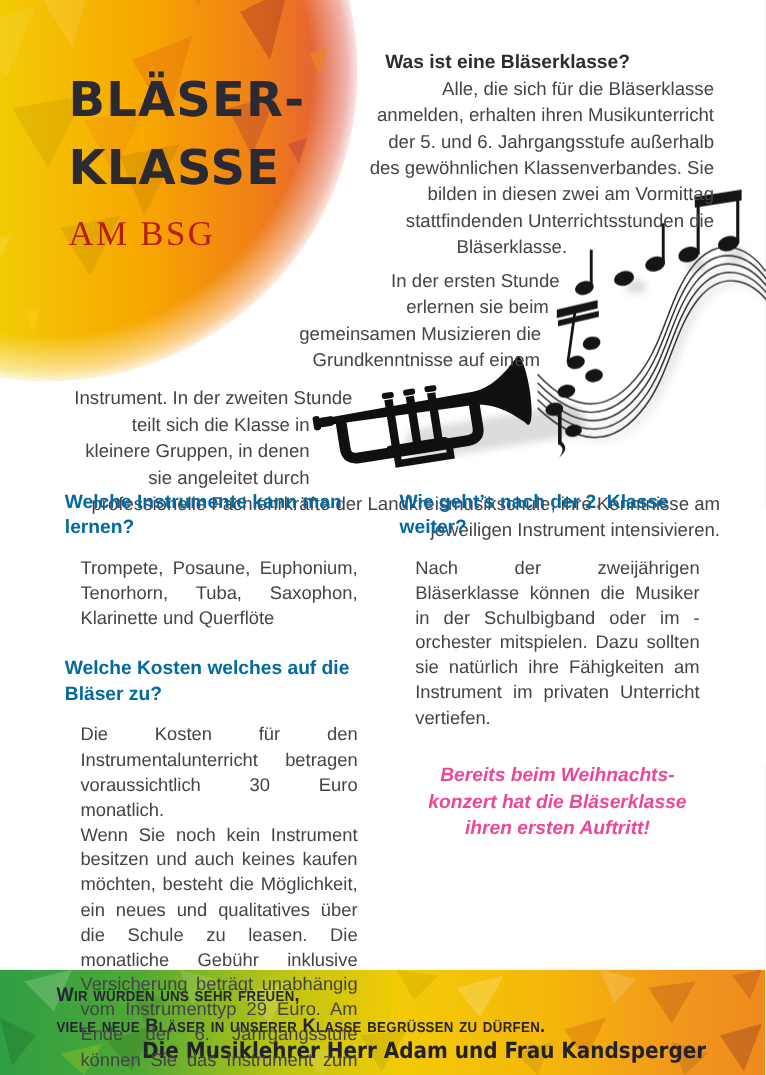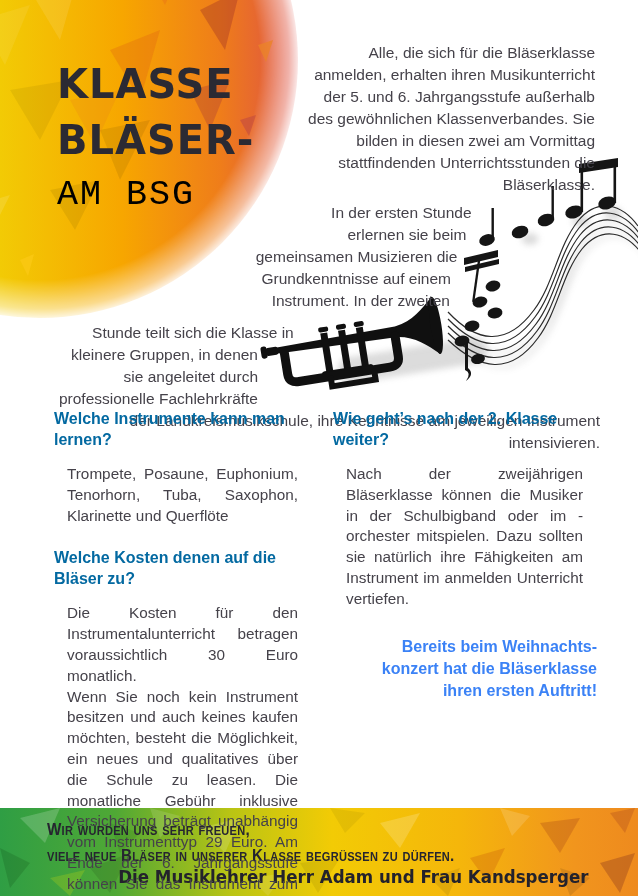--- a/index.html
+++ b/index.html
@@ -11,22 +11,22 @@
   }
   
   .blob-art{position:absolute; left:-230px; top:-210px; width:540px; height:560px; pointer-events:none;}
   
   .title-block{position:absolute; left:57px; top:56px; z-index:3;}
   .title-line{
     font-family:"DejaVu Sans", sans-serif; font-weight:bold;
     font-size:40px; line-height:56px; color:#2b2a33; letter-spacing:1px;
   }
   .title-sub{
-    font-family:Liberation Mono, monospace; font-weight:normal;
-    font-size:35px; line-height:42px; color:#000000; letter-spacing:2px; margin-top:6px;
+    font-family:Liberation Serif, serif; font-weight:normal;
+    font-size:29px; line-height:42px; color:#b91c1c; letter-spacing:2px; margin-top:6px;
   }
   
   .intro{padding:42px 38px 0 53px; height:363px; box-sizing:border-box; position:relative; z-index:2;}
   .blob-float{
     float:left; width:300px; height:280px;
     shape-outside:ellipse(255px 330px at -13px -2px); shape-margin:12px;
   }
   .rf1{float:right; width:5px; height:163px;}
   .rf2{
     float:right; clear:right; width:150px; height:117px;
@@ -52,21 +52,21 @@
   .col-left{width:259px; flex:0 0 259px;}
   .col-right{flex:1;}
   .block{margin-bottom:21px;}
   .block h3{margin:1px; font-size:16px; line-height:21px; font-weight:bold; color:#0369a1;}
   .block .body{
     margin:14px; font-size:15.3px; line-height:20.8px; text-align:justify;
     white-space:pre-line; color:#45424a;
   }
   .promo{
     margin-top:26px; font-weight:bold; font-size:16px; line-height:22px;
-    text-align:right; color:#3b82f6; white-space:pre-line;
+    text-align:center; color:#ec4899; white-space:pre-line;font-style:italic;
   }
   
   .banner{position:absolute; left:0; top:808px; width:638px; height:88px; overflow:hidden;}
   .banner svg{position:absolute; left:0; top:0;}
   .banner-l1,.banner-l2{
     position:absolute; left:47px; color:#262530;
     font-variant:small-caps; font-weight:bold; font-size:16.5px;
     transform:scaleX(.92); transform-origin:left center; letter-spacing:.3px;
     white-space:nowrap;
   }
@@ -135,22 +135,22 @@
     <polygon points="500,180 518,188 506,206" fill="rgba(205,70,50,0.75)"></polygon>
     <polygon points="488,255 503,250 496,272" fill="rgba(235,130,40,0.8)"></polygon>
     <polygon points="350,28 366,24 359,46" fill="rgba(243,150,20,0.85)"></polygon>
     <polygon points="470,330 486,325 479,346" fill="rgba(200,80,60,0.7)"></polygon>
     <polygon points="120,480 136,472 129,496" fill="rgba(90,170,50,0.8)"></polygon>
     <polygon points="55,432 72,426 66,448" fill="rgba(70,160,60,0.75)"></polygon>
     <polygon points="250,470 264,464 258,486" fill="rgba(250,200,20,0.8)"></polygon>
   </svg>
 
   <div class="title-block">
+    <div class="title-line">BLÄSER-</div>
     <div class="title-line">KLASSE</div>
-    <div class="title-line">BLÄSER-</div>
     <div class="title-sub">AM BSG</div>
   </div>
 
   <svg class="music-art" viewBox="0 0 388 265" width="388" height="265" aria-hidden="true">
     <defs>
         <filter id="soft" x="-30%" y="-30%" width="160%" height="160%">
           <feGaussianBlur stdDeviation="3.2"></feGaussianBlur>
         </filter>
       </defs>
 
@@ -224,40 +224,41 @@
 
       <path d="M58,36 L58,44 L102,44 L102,36" fill="none" stroke="#101010" stroke-width="6" stroke-linecap="round"></path>
     </g>
   </svg>
 
   <div class="intro">
     <div class="blob-float"></div>
     <div class="rf1"></div>
     <div class="rf2"></div>
     <div class="rf3"></div>
+    <h2>Was ist eine Bläserklasse?</h2>
     <p class="p1">Alle, die sich für die Bläserklasse anmelden, erhalten ihren Musikunterricht der 5. und 6. Jahrgangsstufe außerhalb des gewöhnlichen Klassenverbandes. Sie bilden in diesen zwei am Vormittag stattfindenden Unterrichtsstunden die Bläserklasse.</p>
     <p class="p2">In der ersten Stunde erlernen sie beim gemeinsamen Musizieren die Grundkenntnisse auf einem Instrument. In der zweiten Stunde teilt sich die Klasse in kleinere Gruppen, in denen sie angeleitet durch professionelle Fachlehrkräfte der Landkreismusikschule, ihre Kenntnisse am jeweiligen Instrument intensivieren.</p>
   </div>
 
   <div class="cols">
     <div class="col-left">
       <div class="block">
         <h3>Welche Instrumente kann man lernen?</h3>
         <p class="body">Trompete, Posaune, Euphonium, Tenorhorn, Tuba, Saxophon, Klarinette und Querflöte</p>
       </div>
       <div class="block">
-        <h3>Welche Kosten denen auf die Bläser zu?</h3>
+        <h3>Welche Kosten welches auf die Bläser zu?</h3>
         <p class="body">Die Kosten für den Instrumentalunterricht betragen voraussichtlich 30 Euro monatlich.
 Wenn Sie noch kein Instrument besitzen und auch keines kaufen möchten, besteht die Möglichkeit, ein neues und qualitatives über die Schule zu leasen. Die monatliche Gebühr inklusive Versicherung beträgt unabhängig vom Instrumenttyp 29 Euro. Am Ende der 6. Jahrgangsstufe können Sie das Instrument zum jeweiligen Restwert erwerben.</p>
       </div>
     </div>
     <div class="col-right">
       <div class="block">
         <h3>Wie geht’s nach der 2. Klasse weiter?</h3>
-        <p class="body">Nach der zweijährigen Bläserklasse können die Musiker in der Schulbigband oder im -orchester mitspielen. Dazu sollten sie natürlich ihre Fähigkeiten am Instrument im anmelden Unterricht vertiefen.</p>
+        <p class="body">Nach der zweijährigen Bläserklasse können die Musiker in der Schulbigband oder im -orchester mitspielen. Dazu sollten sie natürlich ihre Fähigkeiten am Instrument im privaten Unterricht vertiefen.</p>
       </div>
       <div class="block">
       </div>
       <div class="promo">Bereits beim Weihnachts-
 konzert hat die Bläserklasse
 ihren ersten Auftritt!</div>
     </div>
   </div>
 
   <div class="banner">

